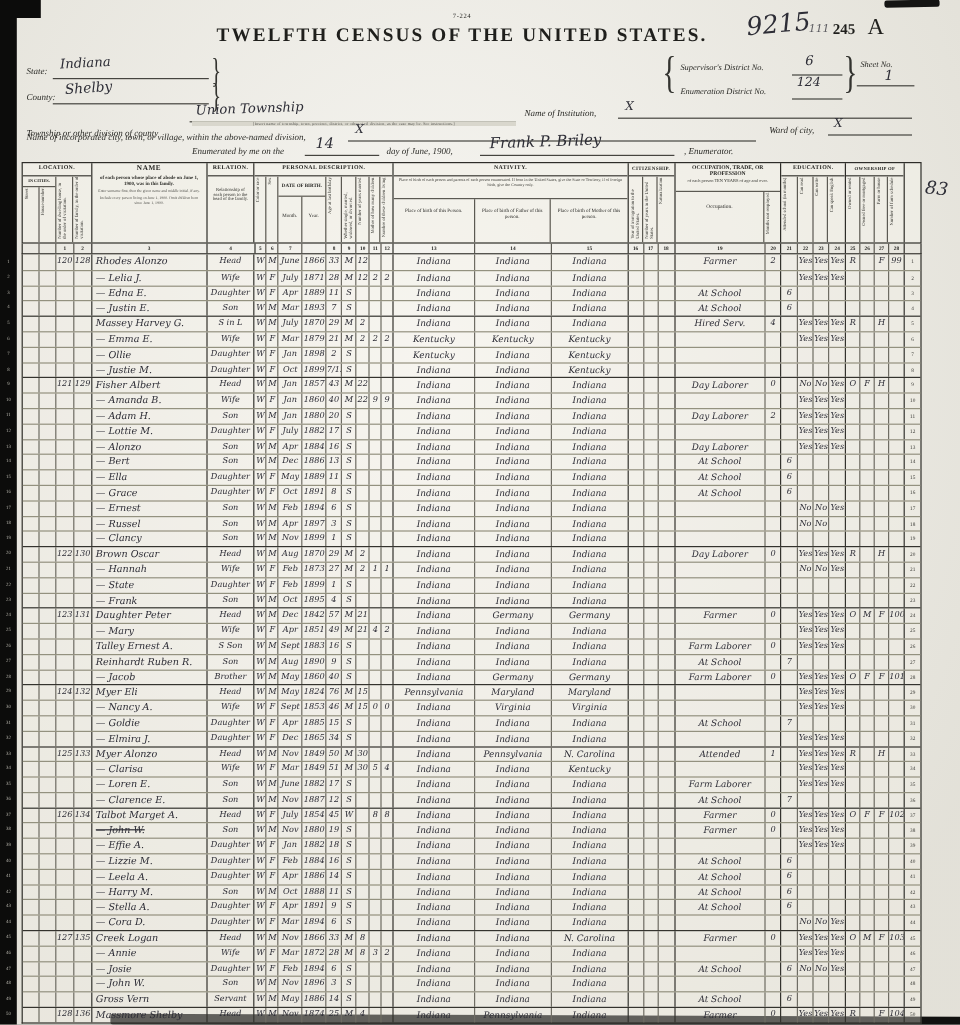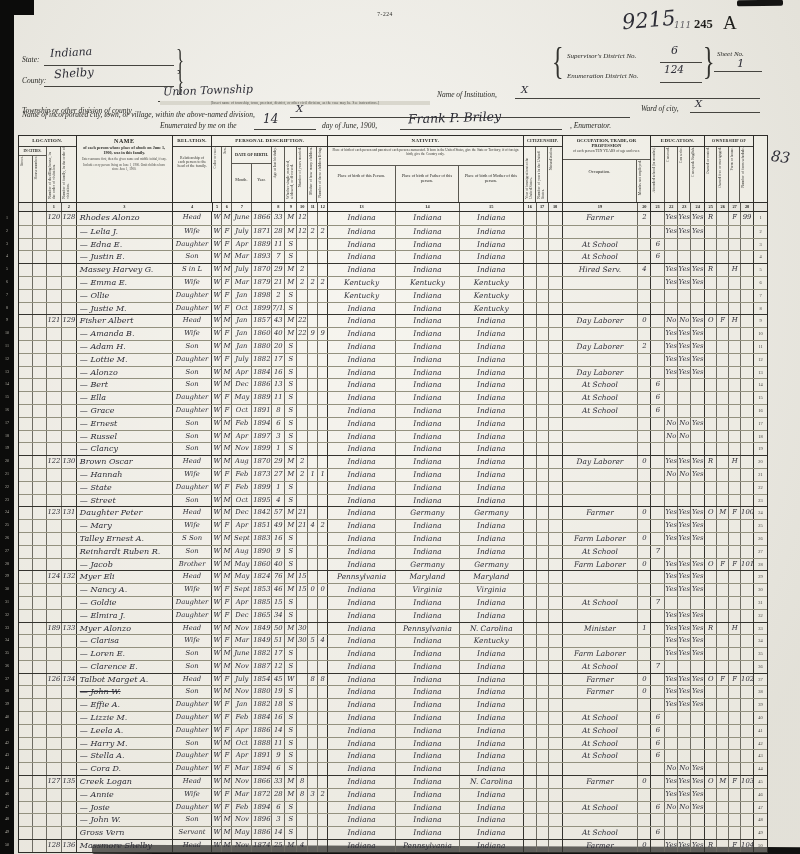--- a/index.html
+++ b/index.html
@@ -129,20 +129,21 @@
       <div class="ln">44</div>
       <div class="ln">45</div>
       <div class="ln">46</div>
       <div class="ln">47</div>
       <div class="ln">48</div>
       <div class="ln">49</div>
       <div class="ln">50</div>
     </div>
 
   <div class="abs" style="left:0;top:11px;width:770px;text-align:center;font-size:5.5px;letter-spacing:.5px;">7-224</div>
+  <div class="abs" style="left:0;top:21px;width:770px;text-align:center;font-size:16px;font-weight:bold;letter-spacing:1.8px;">TWELFTH CENSUS OF THE UNITED STATES.</div>
   <div class="abs hw" style="left:622px;top:8px;font-size:21px;transform:rotate(-5deg);">9215</div>
   <div class="abs hw" style="left:674px;top:20px;font-size:9px;opacity:.75;">111</div>
   <div class="abs" style="left:694px;top:17px;font-size:12.5px;font-weight:bold;">245</div>
   <div class="abs" style="left:723px;top:12px;font-size:19px;">A</div>
 
   <div class="abs lbl" style="left:22px;top:55px;font-style:italic;">State:</div>
   <div class="abs hw" style="left:50px;top:46px;font-size:11px;transform:rotate(-3deg);">Indiana</div>
   <div class="ul" style="left:44px;top:64px;width:130px;"></div>
   <div class="abs brace" style="left:176px;top:50px;">}</div>
   <div class="abs lbl" style="left:22px;top:76px;font-style:italic;">County:</div>
@@ -1107,21 +1108,21 @@
           <span class="c hw" style="width: 12px;"></span>
           <span class="c hw" style="width: 12px;"></span>
           <span class="c hr hw" style="width: 13px;"></span>
           <span class="c n" style="width: 13px;">22</span>
         </div>
         <div class="r">
           <span class="c hw" style="width: 14px;"></span>
           <span class="c hw" style="width: 14px;"></span>
           <span class="c hw" style="width: 15px;"></span>
           <span class="c hr hw" style="width: 15px;"></span>
-          <span class="c hr hw name" style="width: 96px;">— Street</span>
+          <span class="c hr hw name" style="width: 96px;">— Frank</span>
           <span class="c hr hw" style="width: 40px;">Son</span>
           <span class="c hw" style="width: 10px;">W</span>
           <span class="c hw" style="width: 10px;">M</span>
           <span class="c hw" style="width: 20px;">Oct</span>
           <span class="c hw" style="width: 20px;">1895</span>
           <span class="c hw" style="width: 13px;">4</span>
           <span class="c hw" style="width: 12px;">S</span>
           <span class="c hw" style="width: 11px;"></span>
           <span class="c hw" style="width: 10px;"></span>
           <span class="c hr hw" style="width: 10px;"></span>
@@ -1445,40 +1446,40 @@
           <span class="c hr hw" style="width: 14px;">Yes</span>
           <span class="c hw" style="width: 12px;"></span>
           <span class="c hw" style="width: 12px;"></span>
           <span class="c hw" style="width: 12px;"></span>
           <span class="c hr hw" style="width: 13px;"></span>
           <span class="c n" style="width: 13px;">32</span>
         </div>
         <div class="r sep">
           <span class="c hw" style="width: 14px;"></span>
           <span class="c hw" style="width: 14px;"></span>
-          <span class="c hw" style="width: 15px;">189</span>
+          <span class="c hw" style="width: 15px;">125</span>
           <span class="c hr hw" style="width: 15px;">133</span>
           <span class="c hr hw name" style="width: 96px;">Myer Alonzo</span>
           <span class="c hr hw" style="width: 40px;">Head</span>
           <span class="c hw" style="width: 10px;">W</span>
           <span class="c hw" style="width: 10px;">M</span>
           <span class="c hw" style="width: 20px;">Nov</span>
           <span class="c hw" style="width: 20px;">1849</span>
           <span class="c hw" style="width: 13px;">50</span>
           <span class="c hw" style="width: 12px;">M</span>
           <span class="c hw" style="width: 11px;">30</span>
           <span class="c hw" style="width: 10px;"></span>
           <span class="c hr hw" style="width: 10px;"></span>
           <span class="c hw wide" style="width: 68px;">Indiana</span>
           <span class="c hw wide" style="width: 64px;">Pennsylvania</span>
           <span class="c hr hw wide" style="width: 64px;">N. Carolina</span>
           <span class="c hw" style="width: 13px;"></span>
           <span class="c hw" style="width: 12px;"></span>
           <span class="c hr hw" style="width: 14px;"></span>
-          <span class="c hw wide" style="width: 76px;">Minister</span>
+          <span class="c hw wide" style="width: 76px;">Attended</span>
           <span class="c hr hw" style="width: 13px;">1</span>
           <span class="c hw" style="width: 14px;"></span>
           <span class="c hw" style="width: 13px;">Yes</span>
           <span class="c hw" style="width: 13px;">Yes</span>
           <span class="c hr hw" style="width: 14px;">Yes</span>
           <span class="c hw" style="width: 12px;">R</span>
           <span class="c hw" style="width: 12px;"></span>
           <span class="c hw" style="width: 12px;">H</span>
           <span class="c hr hw" style="width: 13px;"></span>
           <span class="c n" style="width: 13px;">33</span>

